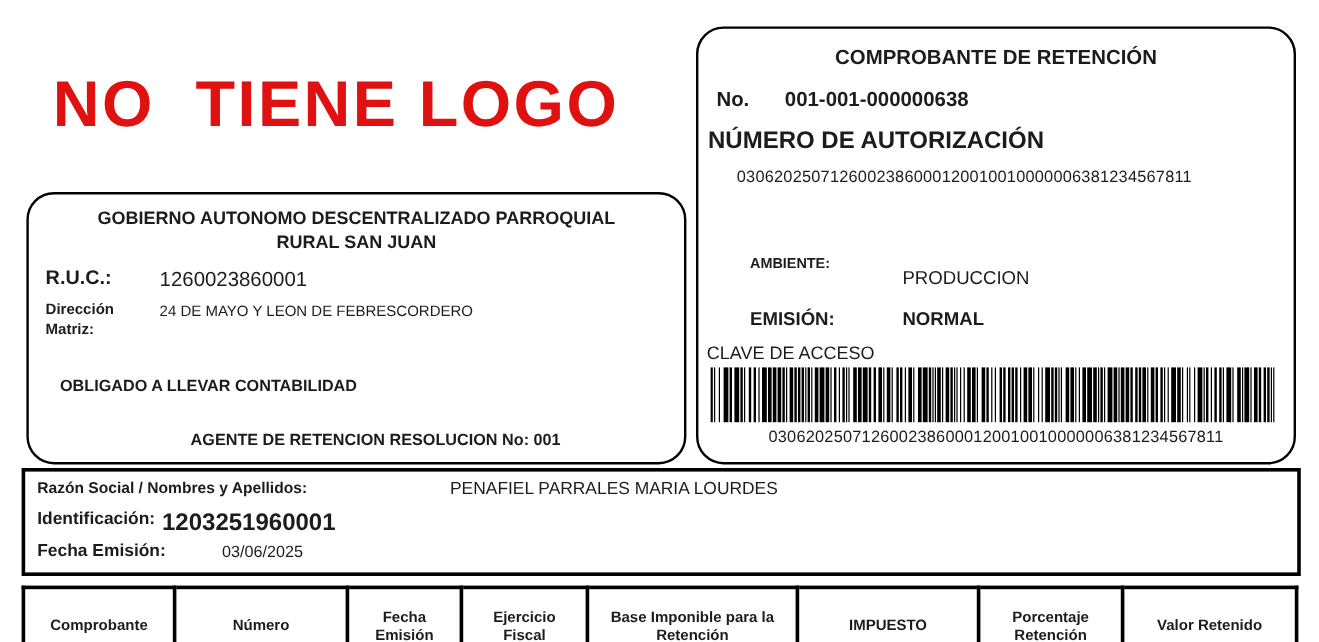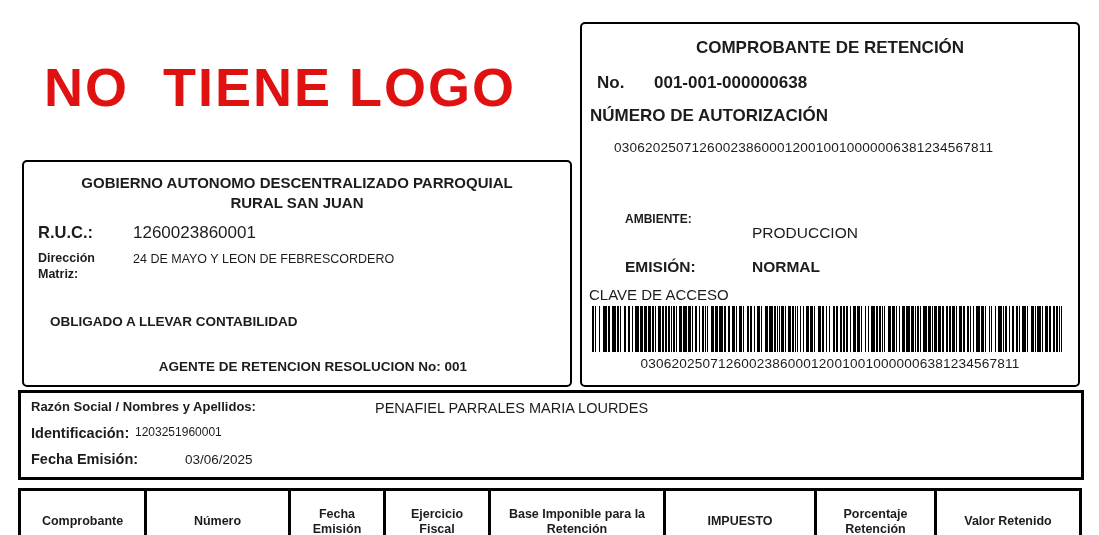--- a/index.html
+++ b/index.html
@@ -6,21 +6,21 @@
   html,body { margin:0; padding:0; background:#fff; }
   .page {
     position:relative; width:1099px; height:535px; overflow:hidden;
     background:#ffffff; color:#1c1c1c;
     font-family:"Liberation Sans","DejaVu Sans",sans-serif;
   }
   .a { position:absolute; }
   .b { font-weight:bold; }
   .box {
     position:absolute; background:#fff;
-    border:2px solid #000; border-radius:5px;
+    border:2px solid #000; border-radius:23px;
   }
   
   .no-logo {
     left:44px; top:56px;
     font-size:54px; font-weight:bold; letter-spacing:2px;
     white-space:pre; color:#e01111;
   }
   
   .emitter { left:22px; top:160px; width:546px; height:223px; }
   .emitter .company { left:0; right:0; top:11px; text-align:center; font-weight:bold; font-size:15px; line-height:20px; }
@@ -28,38 +28,38 @@
   .emitter .ruc-value { left:109px; top:61px; font-size:17px; }
   .emitter .dir-label { left:14px; top:88px; width:86px; font-size:12.5px; line-height:16px; }
   .emitter .dir-value { left:109px; top:90px; font-size:12.5px; }
   .emitter .obligado  { left:26px; top:152px; font-size:13.5px; }
   .emitter .agente    { left:0; right:0; top:197px; text-align:center; font-size:13.5px;margin-left:32px; }
   
   .receipt { left:580px; top:22px; width:496px; height:361px; }
   .receipt .title      { left:0; right:0; top:14px; text-align:center; font-size:17px; }
   .receipt .no-label   { left:15px; top:49px; font-size:17px; }
   .receipt .no-value   { left:72px; top:49px; font-size:17px; }
-  .receipt .auth-label { left:8px;  top:82px; font-size:17px; }
+  .receipt .auth-label { left:8px;  top:82px; font-size:20px; }
   .receipt .auth-num   { left:32px; top:116px; font-size:13.6px; letter-spacing:0.2px; }
   .receipt .fh-label   { left:8px;  top:146px; width:168px; font-size:14.5px; line-height:18px; }
   .receipt .fh-value   { left:206px; top:156px; font-size:14.5px; }
   .receipt .amb-label  { left:43px; top:188px; font-size:12px; }
   .receipt .amb-value  { left:170px; top:200px; font-size:15.5px; }
   .receipt .emi-label  { left:43px; top:234px; font-size:15.5px; }
   .receipt .emi-value  { left:170px; top:234px; font-size:15.5px;font-weight:bold; }
   .receipt .clave-label{ left:7px; top:262px; font-size:15px; }
   .receipt .barcode    { left:10px; top:282px; width:476px; height:46px; overflow:hidden; white-space:nowrap; }
   .receipt .barcode i  { display:inline-block; height:100%; background:#000; vertical-align:top; }
   .receipt .barcode-num{ left:0; right:0; top:332px; text-align:center; font-size:13.6px; letter-spacing:0.2px; }
   
   .party { position:absolute; left:18px; top:390px; width:1060px; height:84px; border:3px solid #000; background:#fff; }
   .party .l1 { left:10px;  top:6px;  font-size:13px; }
   .party .v1 { left:354px; top:7px;  font-size:14.5px; }
   .party .l2 { left:10px;  top:32px; font-size:14.5px; }
-  .party .v2 { left:114px; top:32px; font-size:12px; }
+  .party .v2 { left:114px; top:32px; font-size:20px;font-weight:bold; }
   .party .l3 { left:10px;  top:58px; font-size:14.5px; }
   .party .v3 { left:164px; top:59px; font-size:13.5px; }
   
   .detail { position:absolute; left:18px; top:488px; border-collapse:collapse; table-layout:fixed; width:1061px; }
   .detail td {
     border:3px solid #000; height:57px; padding:2px 6px;
     font-weight:bold; font-size:12.5px; line-height:15px;
     text-align:center; vertical-align:middle; background:#fff;
   }
 </style>

